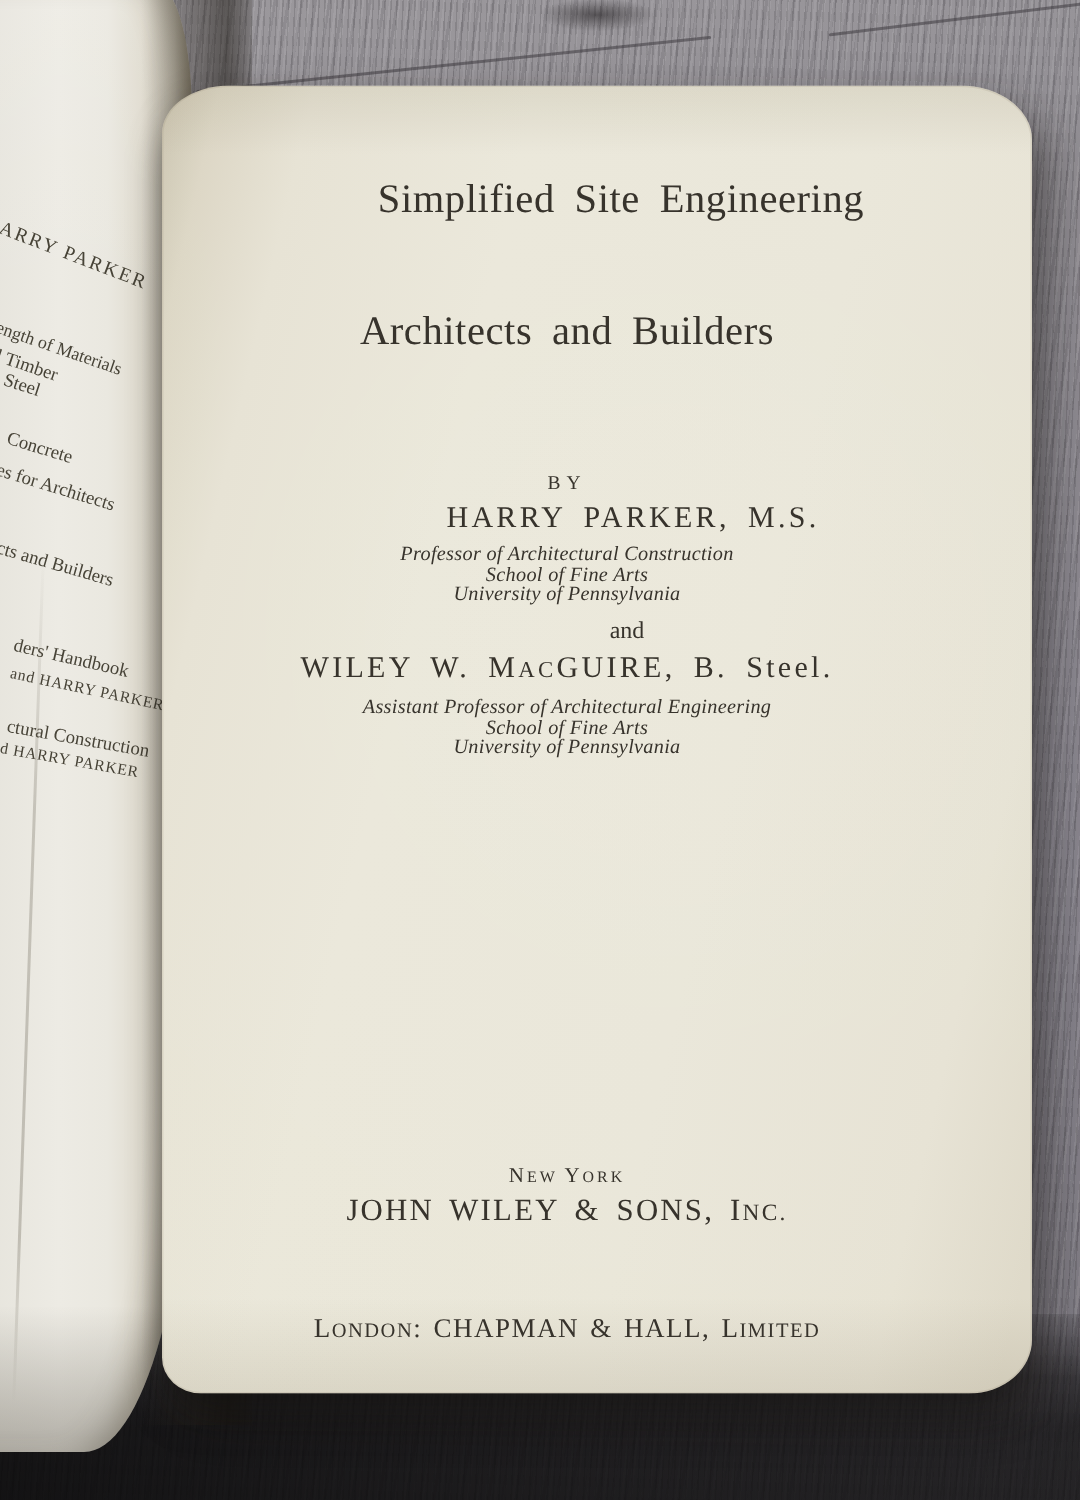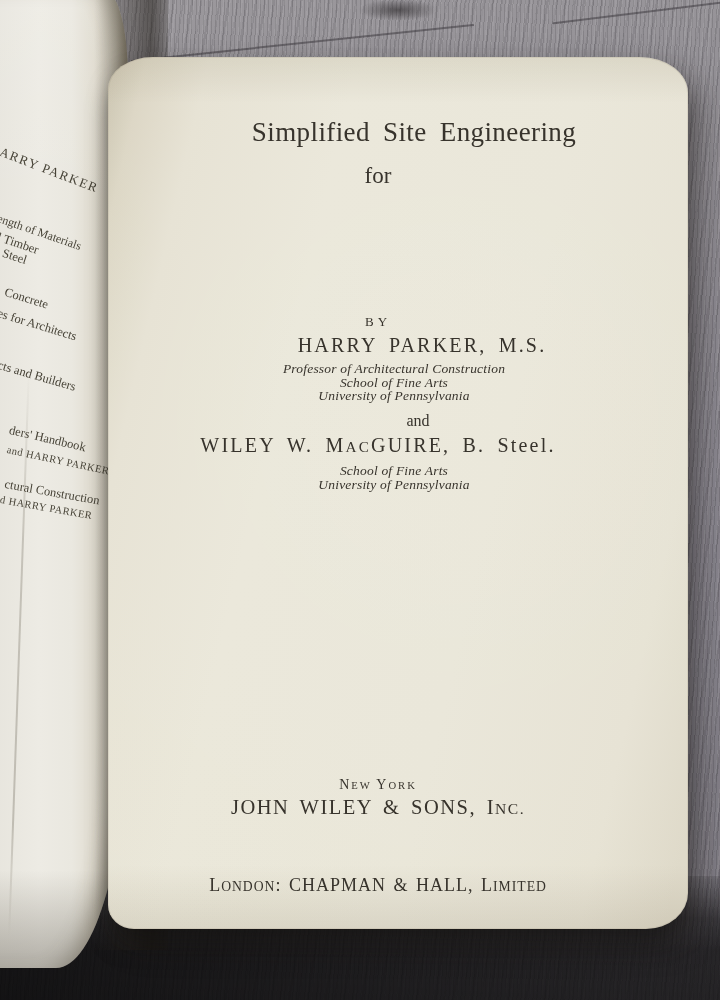--- a/index.html
+++ b/index.html
@@ -64,21 +64,21 @@
       linear-gradient(to bottom, rgba(150,140,115,0) calc(100% - 64px), rgba(150,140,115,.20) 100%),
       linear-gradient(103deg,#c9c2ae 0%,#dcd6c4 5%,#e6e2d3 13%,#eae7d9 32%,#e9e6d8 62%,#e6e2d3 86%,#ded9c8 97%);
     box-shadow: 0 16px 26px -6px rgba(15,14,12,.55), 12px 14px 32px rgba(25,22,18,.38),
                 inset 0 0 0 1px rgba(150,140,115,.18);}
   .page-content{position:absolute;left:0;top:0;width:540px;height:100%;}
   .tp{position:absolute;left:0;width:100%;text-align:center;color:#37332c;white-space:nowrap;}
   .t-title{font-size:27px;word-spacing:6px;letter-spacing:.4px;}
   .t-for{font-size:23px;}
   .by{font-size:13px;letter-spacing:4px;}
   .name{font-size:20px;letter-spacing:2.2px;word-spacing:5px;}
-  .cred{font-size:13.5px;font-style:italic;letter-spacing:.2px;line-height:13.5px;white-space:nowrap;margin-left:16px;}
+  .cred{font-size:13.5px;font-style:italic;letter-spacing:.2px;line-height:13.5px;white-space:nowrap;}
   .and{font-size:16px;}
   .sc{font-size:.76em;}
   .city{font-size:14px;letter-spacing:2px;}
   .pub1{font-size:20.5px;letter-spacing:1.5px;word-spacing:4px;}
   .pub2{font-size:18px;letter-spacing:1px;word-spacing:2px;margin-top:48px;}
   .pos-t1{top:60px;padding-left:36px;}  .pos-t2{top:106px;} .pos-t3{top:148px;}
   .pos-by{top:257px;} .pos-a1{top:277px;margin-left:44px;} .pos-c1{top:305px;}
   .pos-and{top:355px;padding-left:40px;}.pos-a2{top:377px;} .pos-c2{top:407px;}
   .pos-city{top:720px;} .pos-pub1{top:739px;} .pos-pub2{top:770px;}
 </style>
@@ -106,35 +106,36 @@
     <div class="frag small">d HARRY PARKER</div>
     <div class="crease"></div>
   </div>
 
   <div class="gutter"></div>
 
   <div class="right-page">
     <div class="page-content">
 
       <div class="tp t-title pos-t1">Simplified Site Engineering</div>
-      <div class="tp t-for   pos-t2">for</div>
+      <div class="tp t-title pos-t3">Architects and Builders</div>
 
       <div class="tp by pos-by">BY</div>
 
       <div class="tp name pos-a1">HARRY PARKER, M.S.</div>
       <div class="tp cred pos-c1">
         <div>Professor of Architectural Construction</div>
         <div>School of Fine Arts</div>
         <div>University of Pennsylvania</div>
       </div>
 
       <div class="tp and pos-and">and</div>
 
       <div class="tp name pos-a2"><span>WILEY W. M</span><span class="sc">AC</span><span>GUIRE, B. Steel.</span></div>
       <div class="tp cred pos-c2">
+        <div>Assistant Professor of Architectural Engineering</div>
         <div>School of Fine Arts</div>
         <div>University of Pennsylvania</div>
       </div>
 
       <div class="tp city pos-city"><span>N</span><span class="sc">EW </span><span>Y</span><span class="sc">ORK</span></div>
       <div class="tp pub1 pos-pub1"><span>JOHN WILEY &amp; SONS, I</span><span class="sc">NC.</span></div>
       <div class="tp pub2 pos-pub2"><span>L</span><span class="sc">ONDON</span><span>: CHAPMAN &amp; HALL, L</span><span class="sc">IMITED</span></div>
 
     </div>
   </div>

